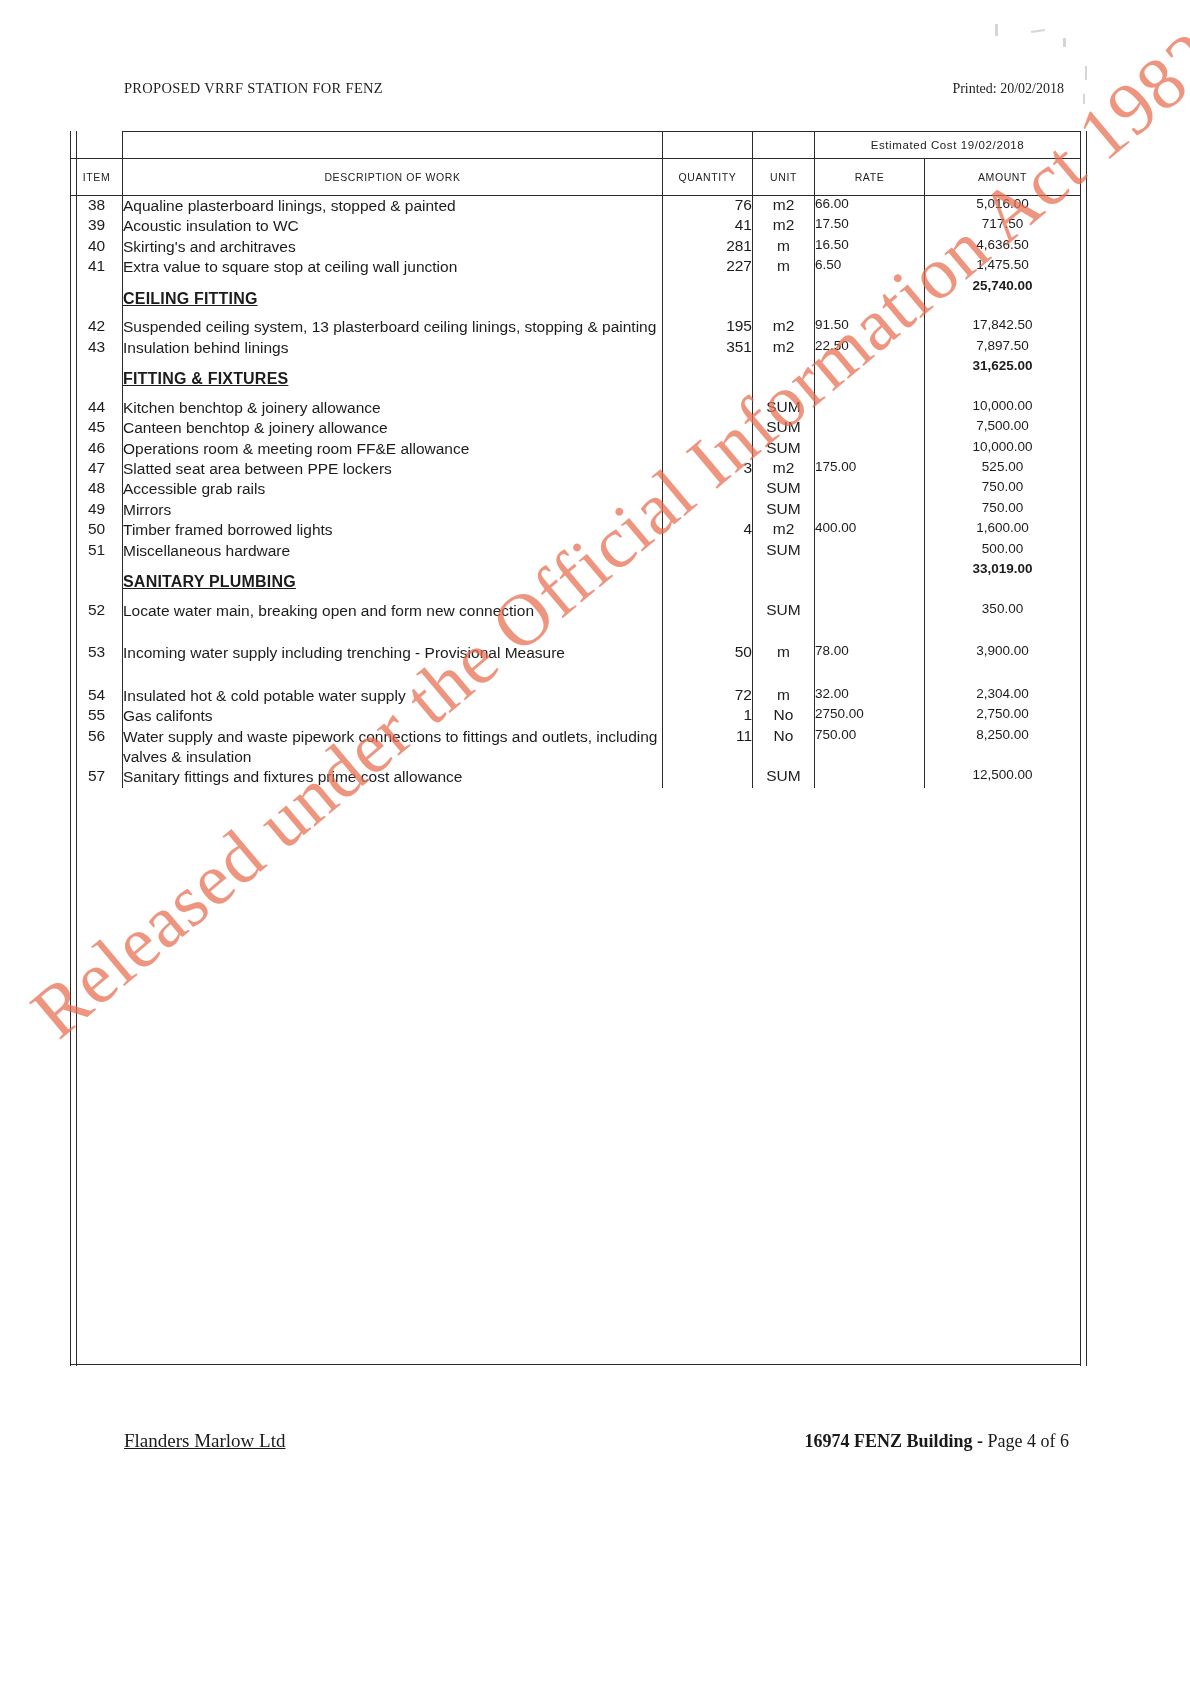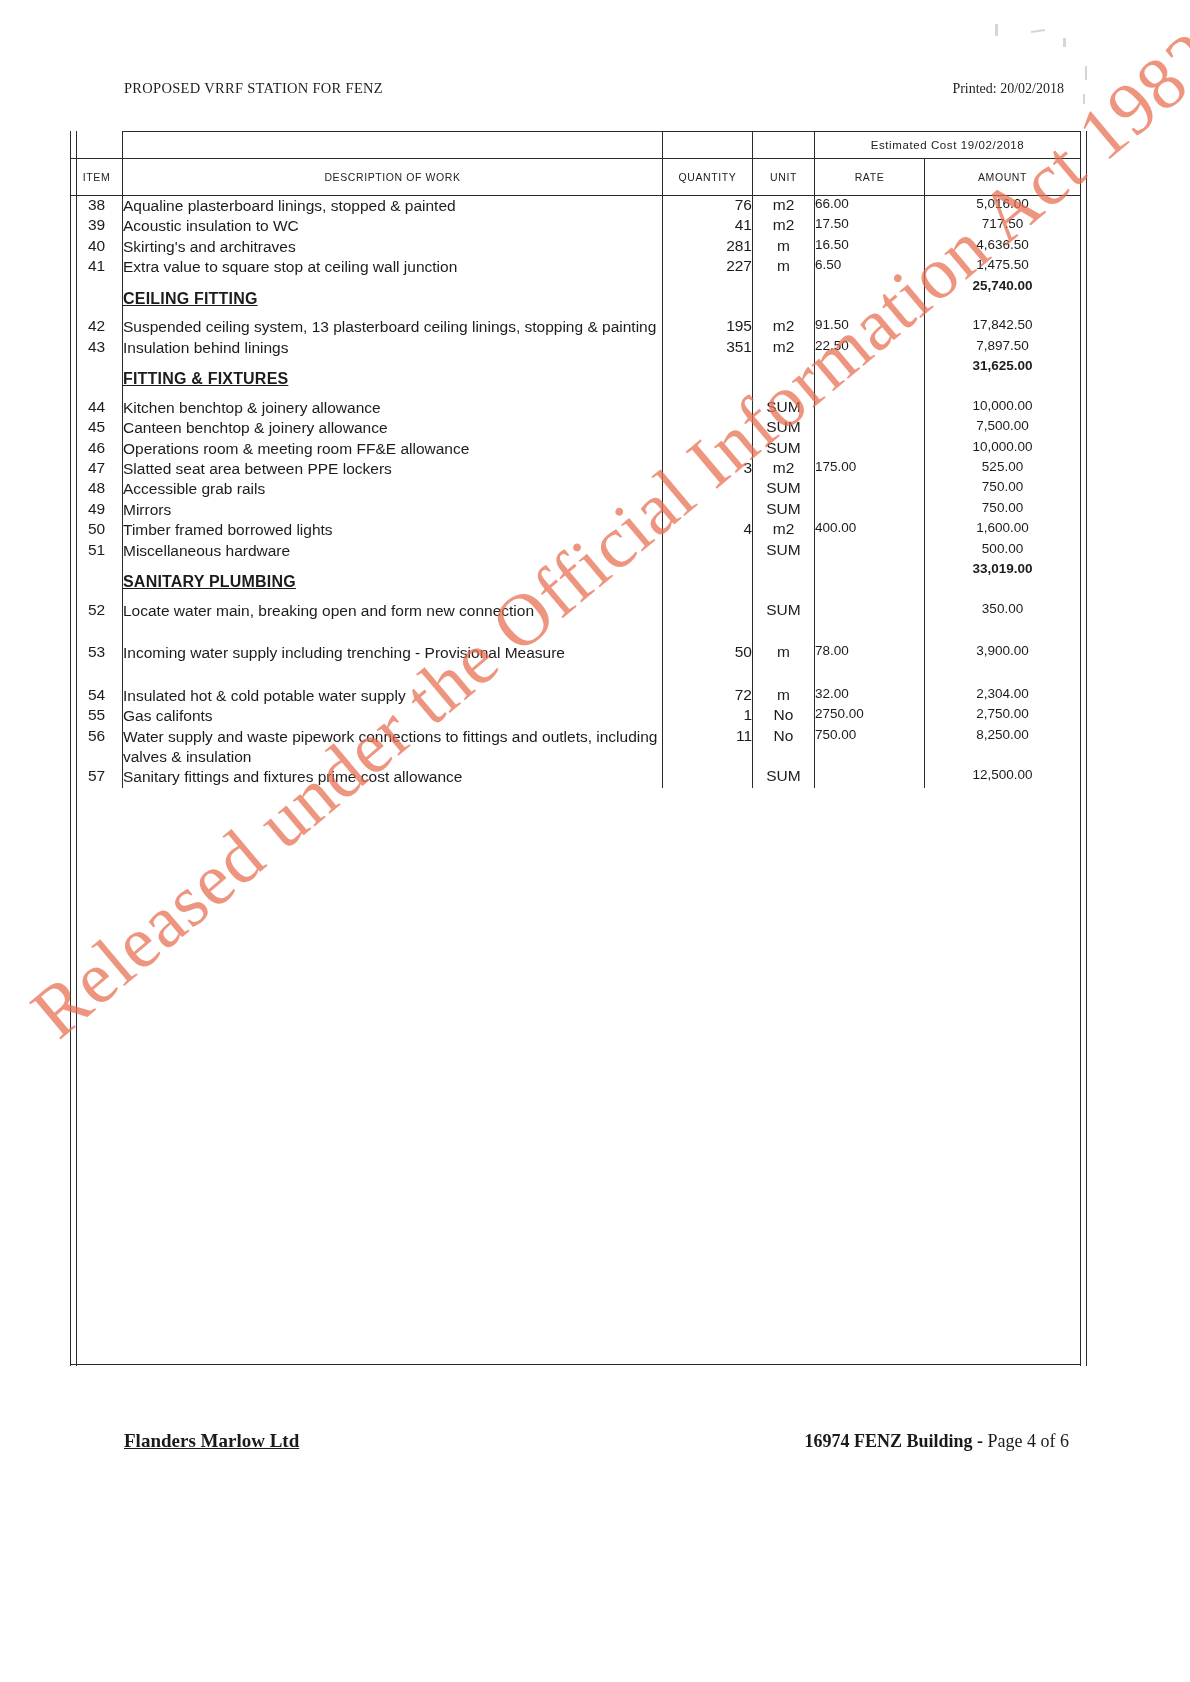--- a/index.html
+++ b/index.html
@@ -186,21 +186,20 @@
     width: 945px;
     display: flex;
     justify-content: space-between;
     align-items: baseline;
     font-family: "Liberation Serif", serif;
   }
   .footer-left {
     font-size: 19px;
     text-decoration: underline;
     color: #1a1a1a;
-    font-weight: bold;
   }
   .footer-right {
     font-size: 18px;
     color: #1a1a1a;
   }
   .footer-right b { font-weight: bold; margin-top: 17px; }
 
   
   .watermark {
     position: absolute;

